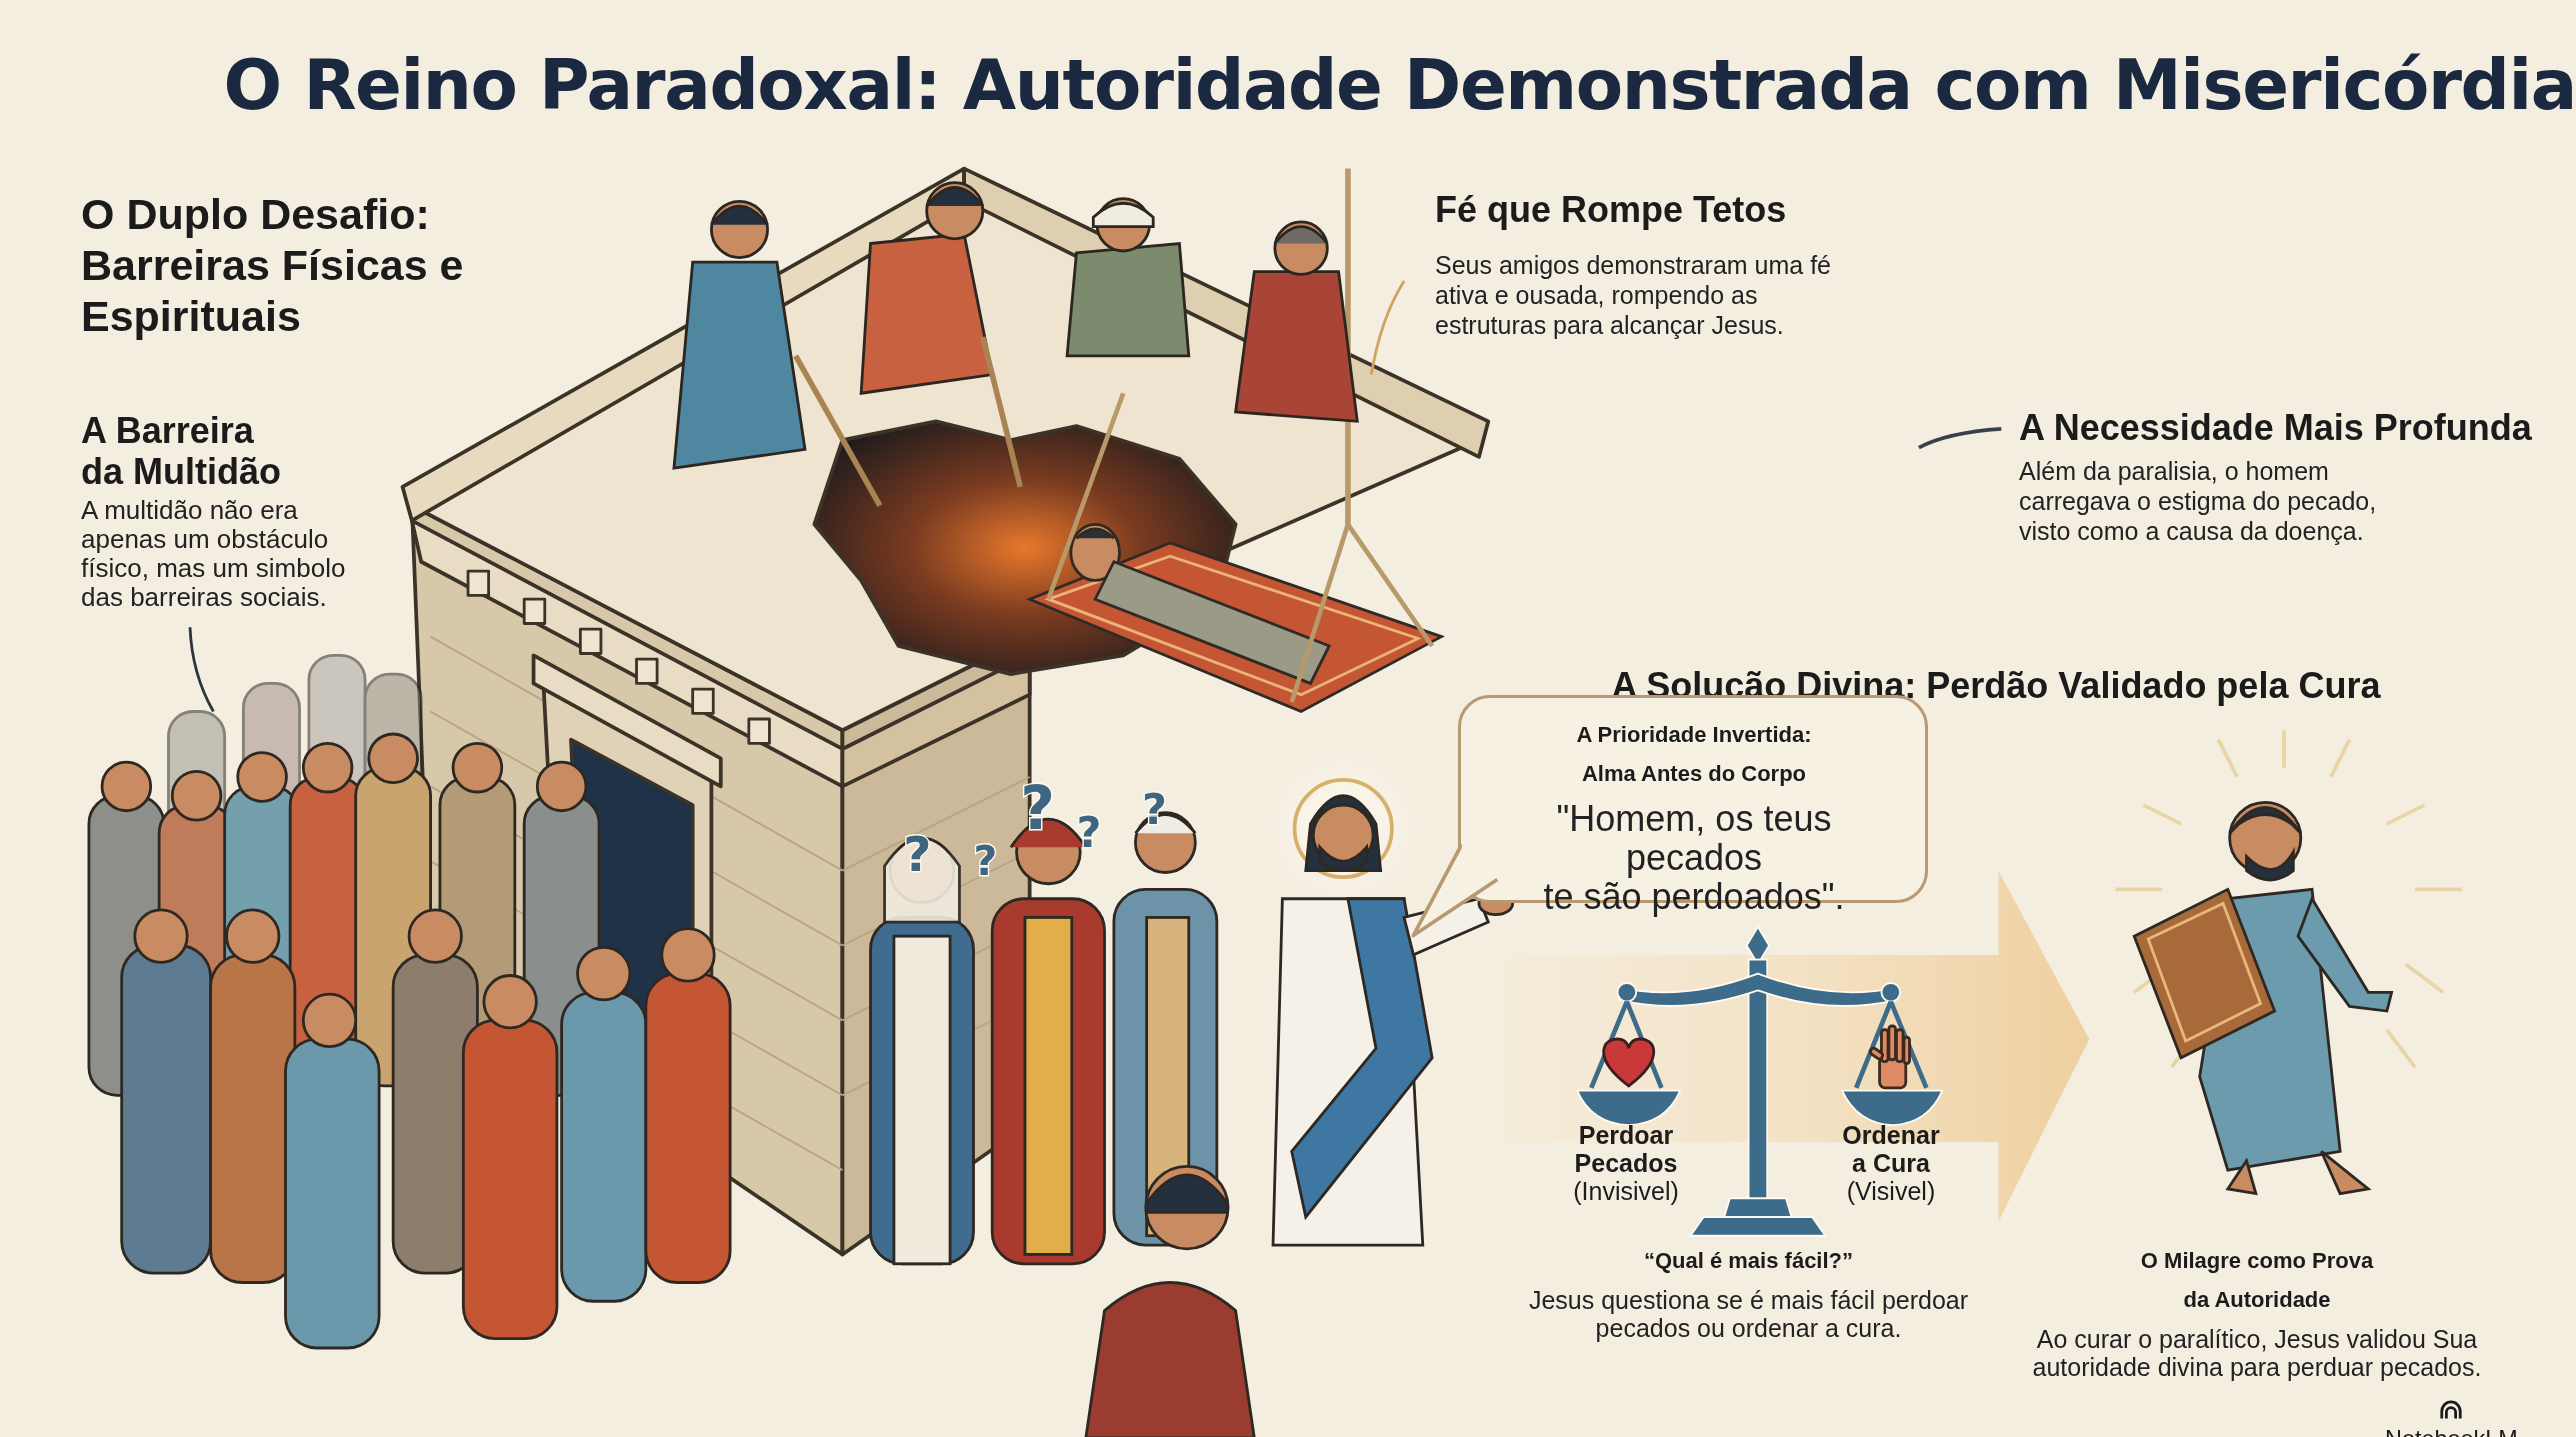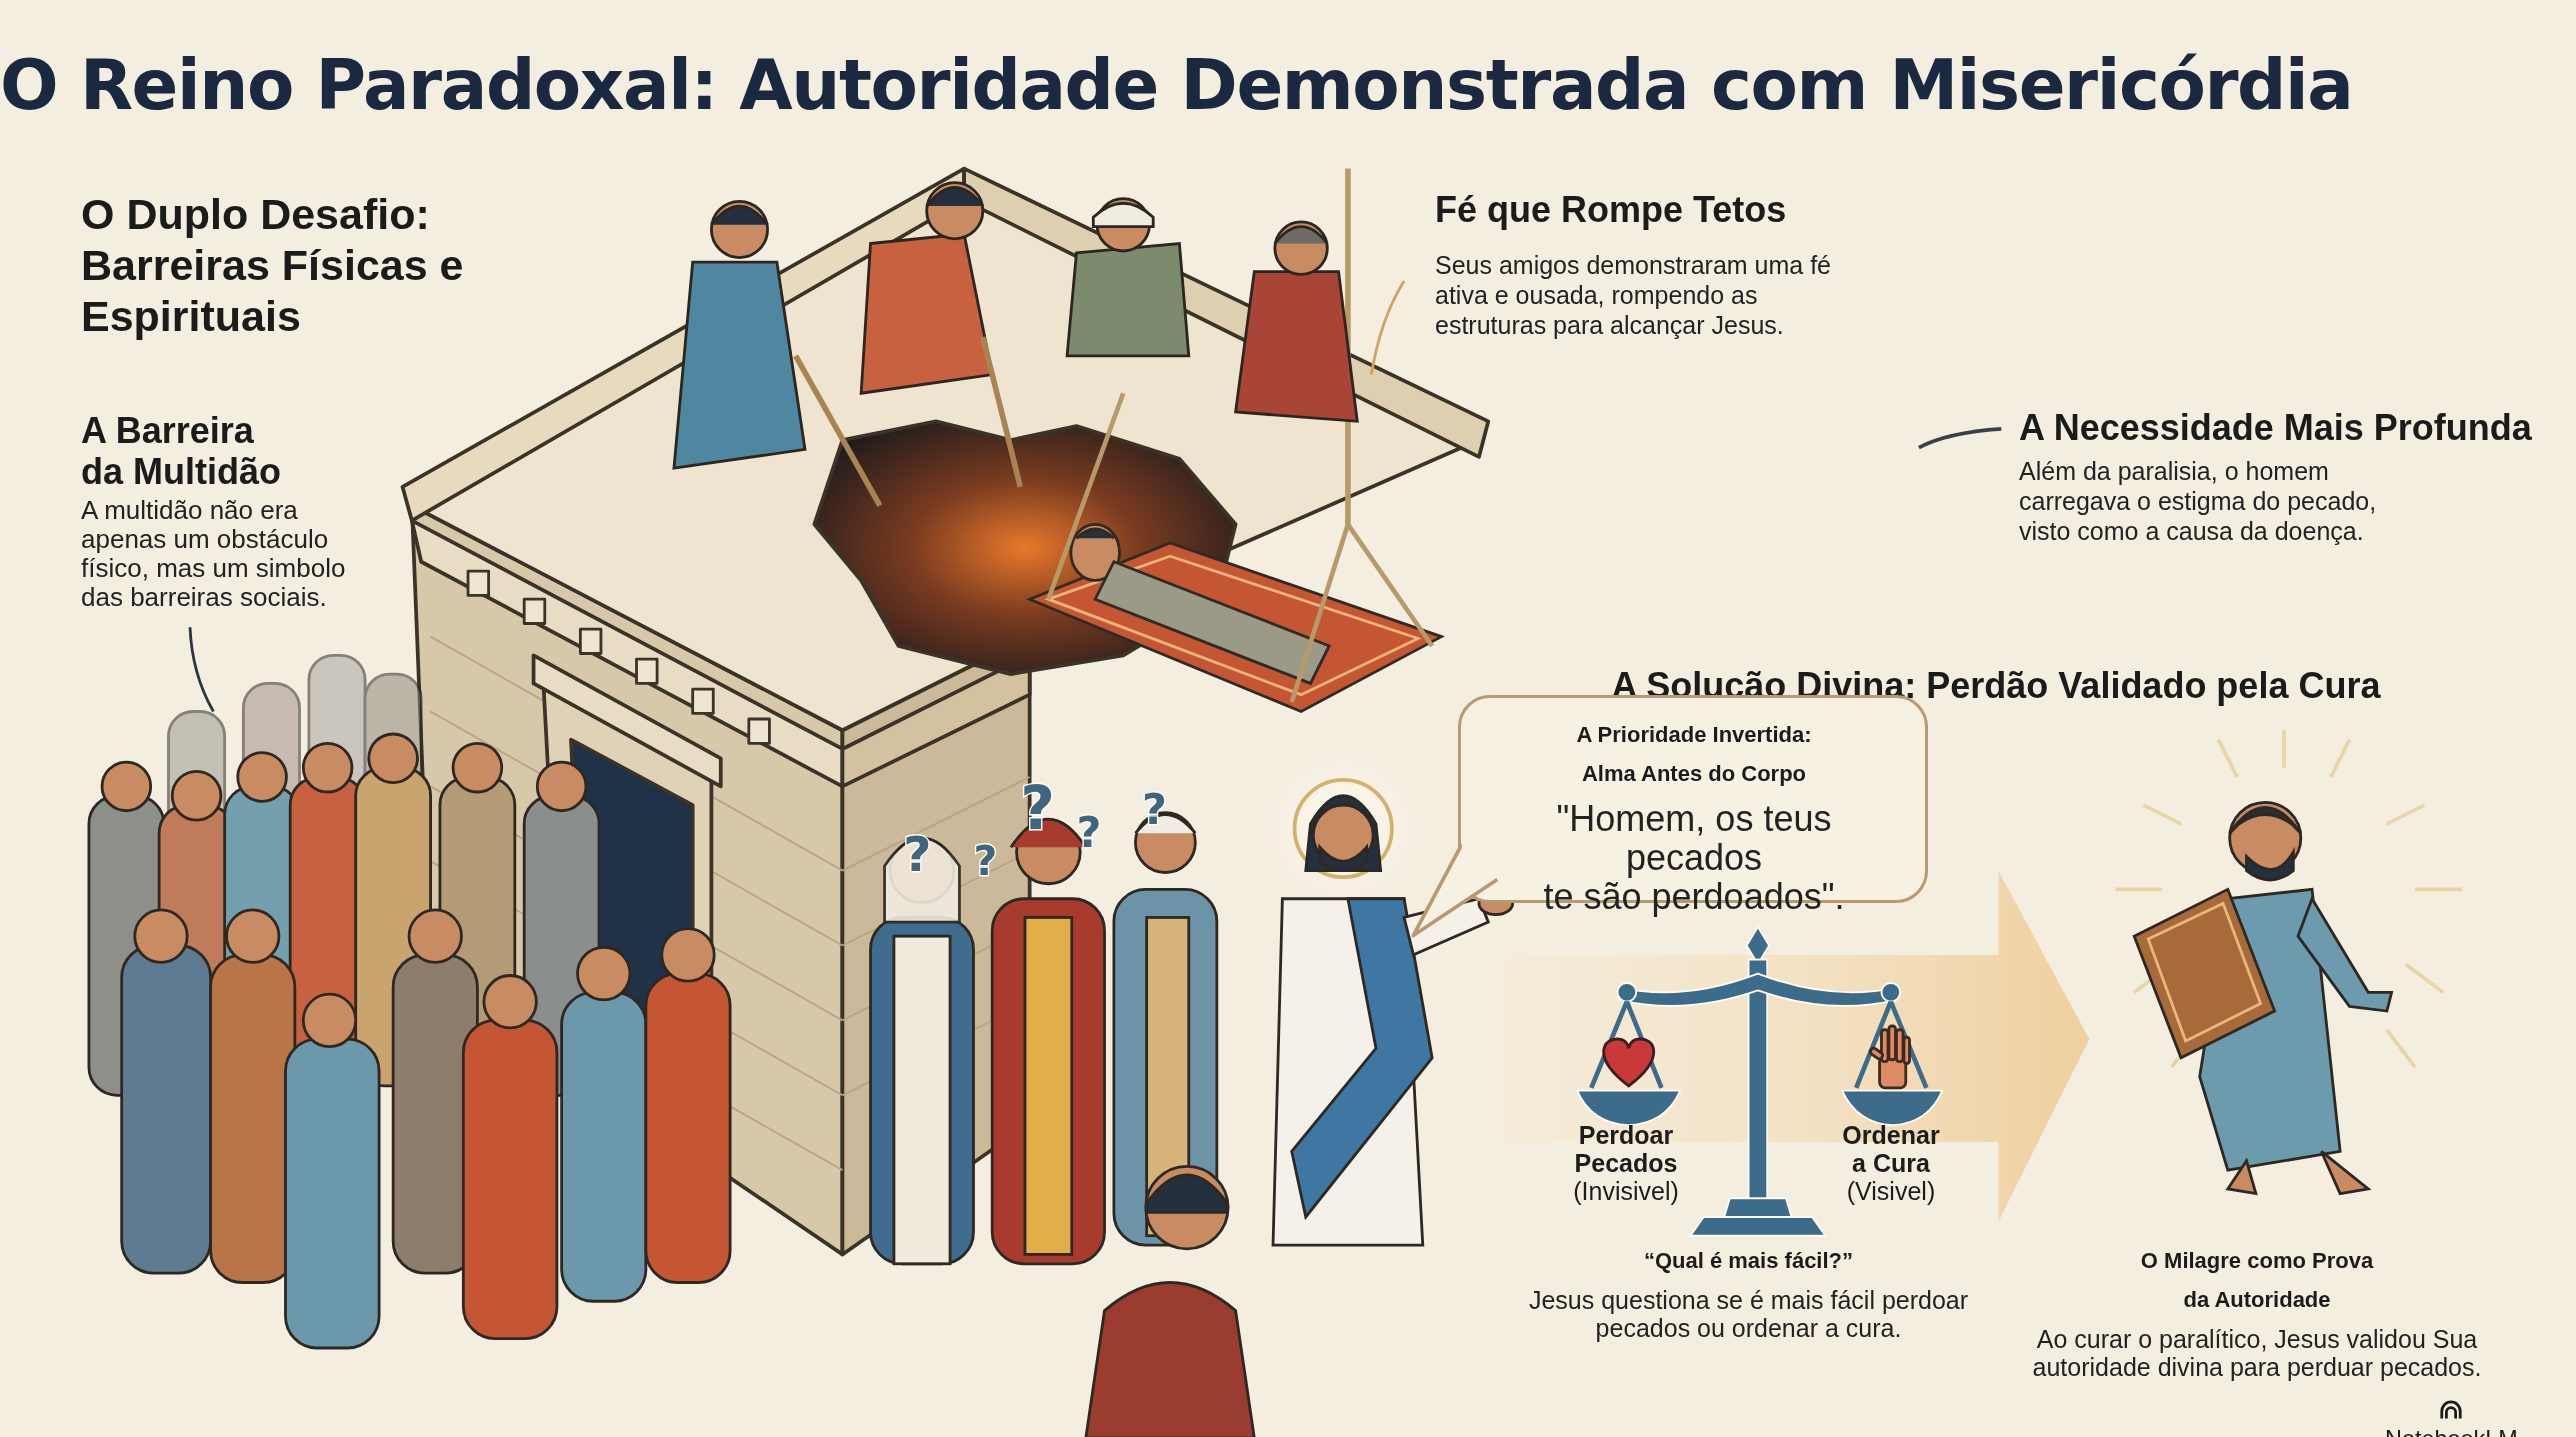--- a/index.html
+++ b/index.html
@@ -8,21 +8,21 @@
       position: relative;
       background: #f4eee1;
       font-family: "Liberation Sans", "DejaVu Sans", sans-serif;
       color: #1c1c1c;
     }
     .abs { position: absolute; }
 
     
     .main-title {
       position: absolute; left: 0; top: 45px; width: 2576px;
-      text-align: left;
+      text-align: right;
       font-family: "DejaVu Sans", sans-serif;
       font-weight: bold; font-size: 69px; letter-spacing: -1.4px;
       color: #1a2840;
     }
 
     
     .h-xl { font-weight: bold; font-size: 43px; line-height: 51px; color: #1b1b1b; }
     .h-lg { font-weight: bold; font-size: 36px; line-height: 41px; color: #1b1b1b; }
     .h-md { font-weight: bold; font-size: 22px; line-height: 39px; color: #1b1b1b; }
     .body-txt { font-size: 25px; line-height: 30px; color: #222; }

